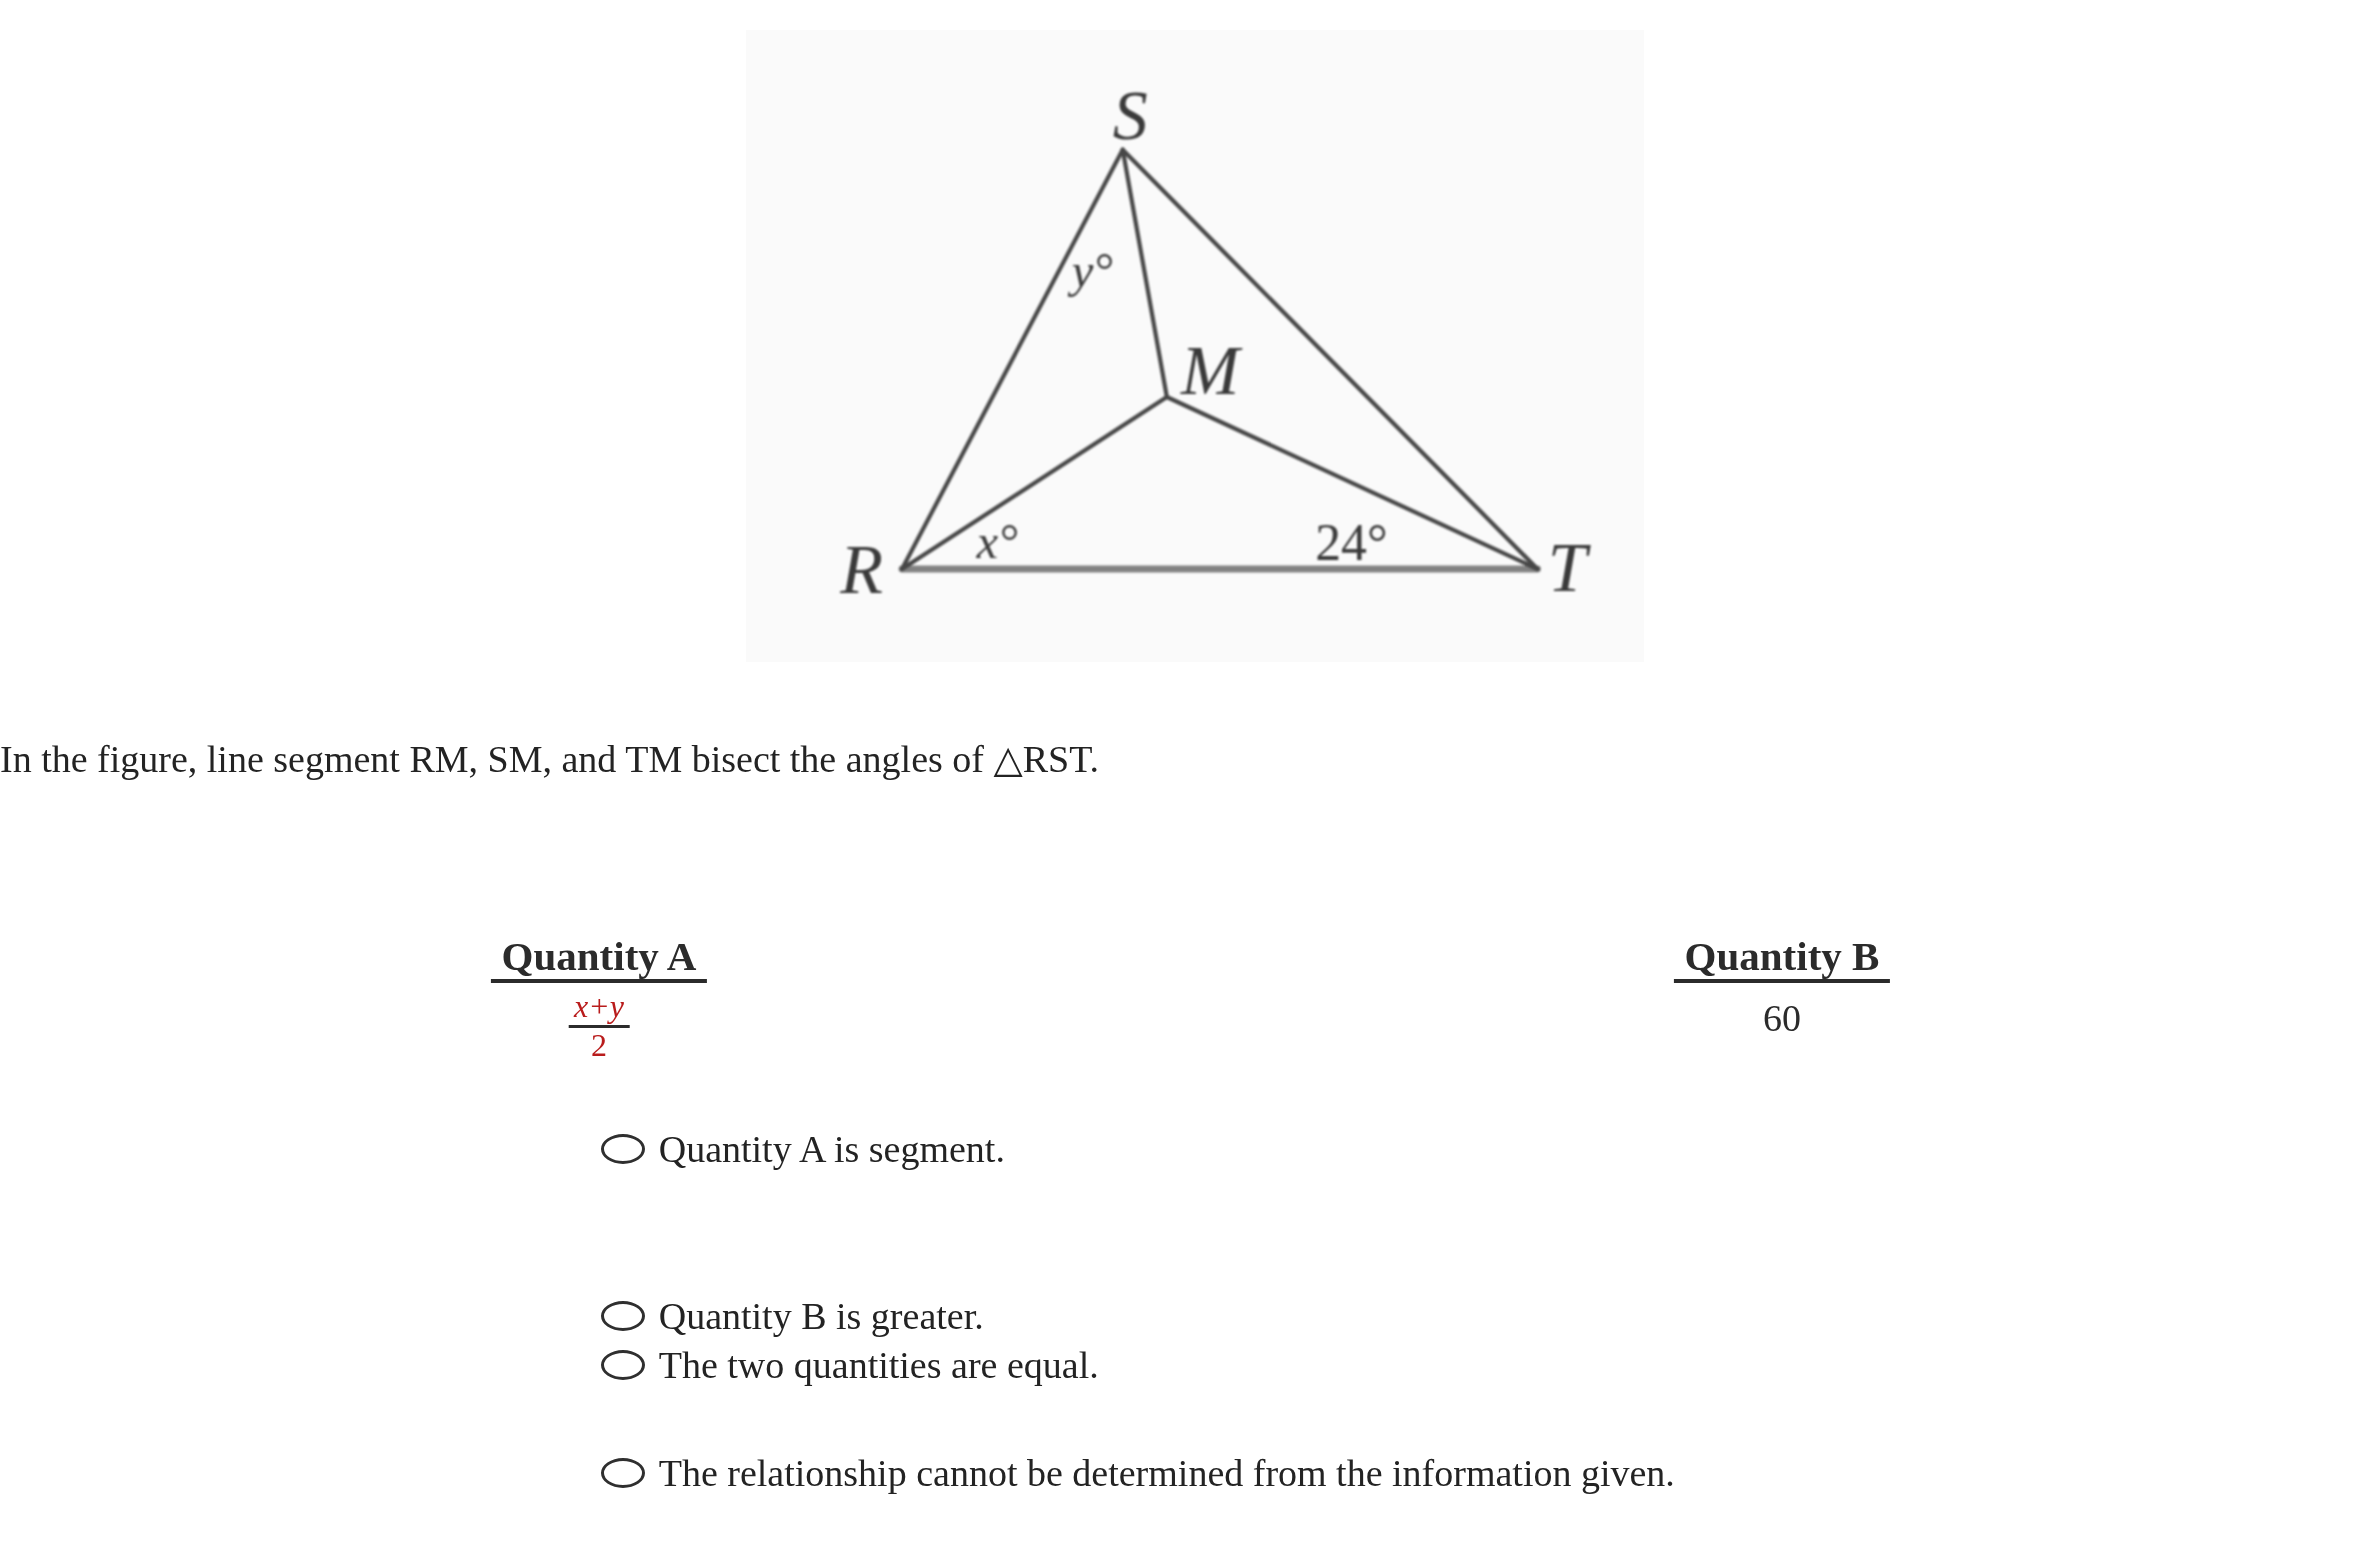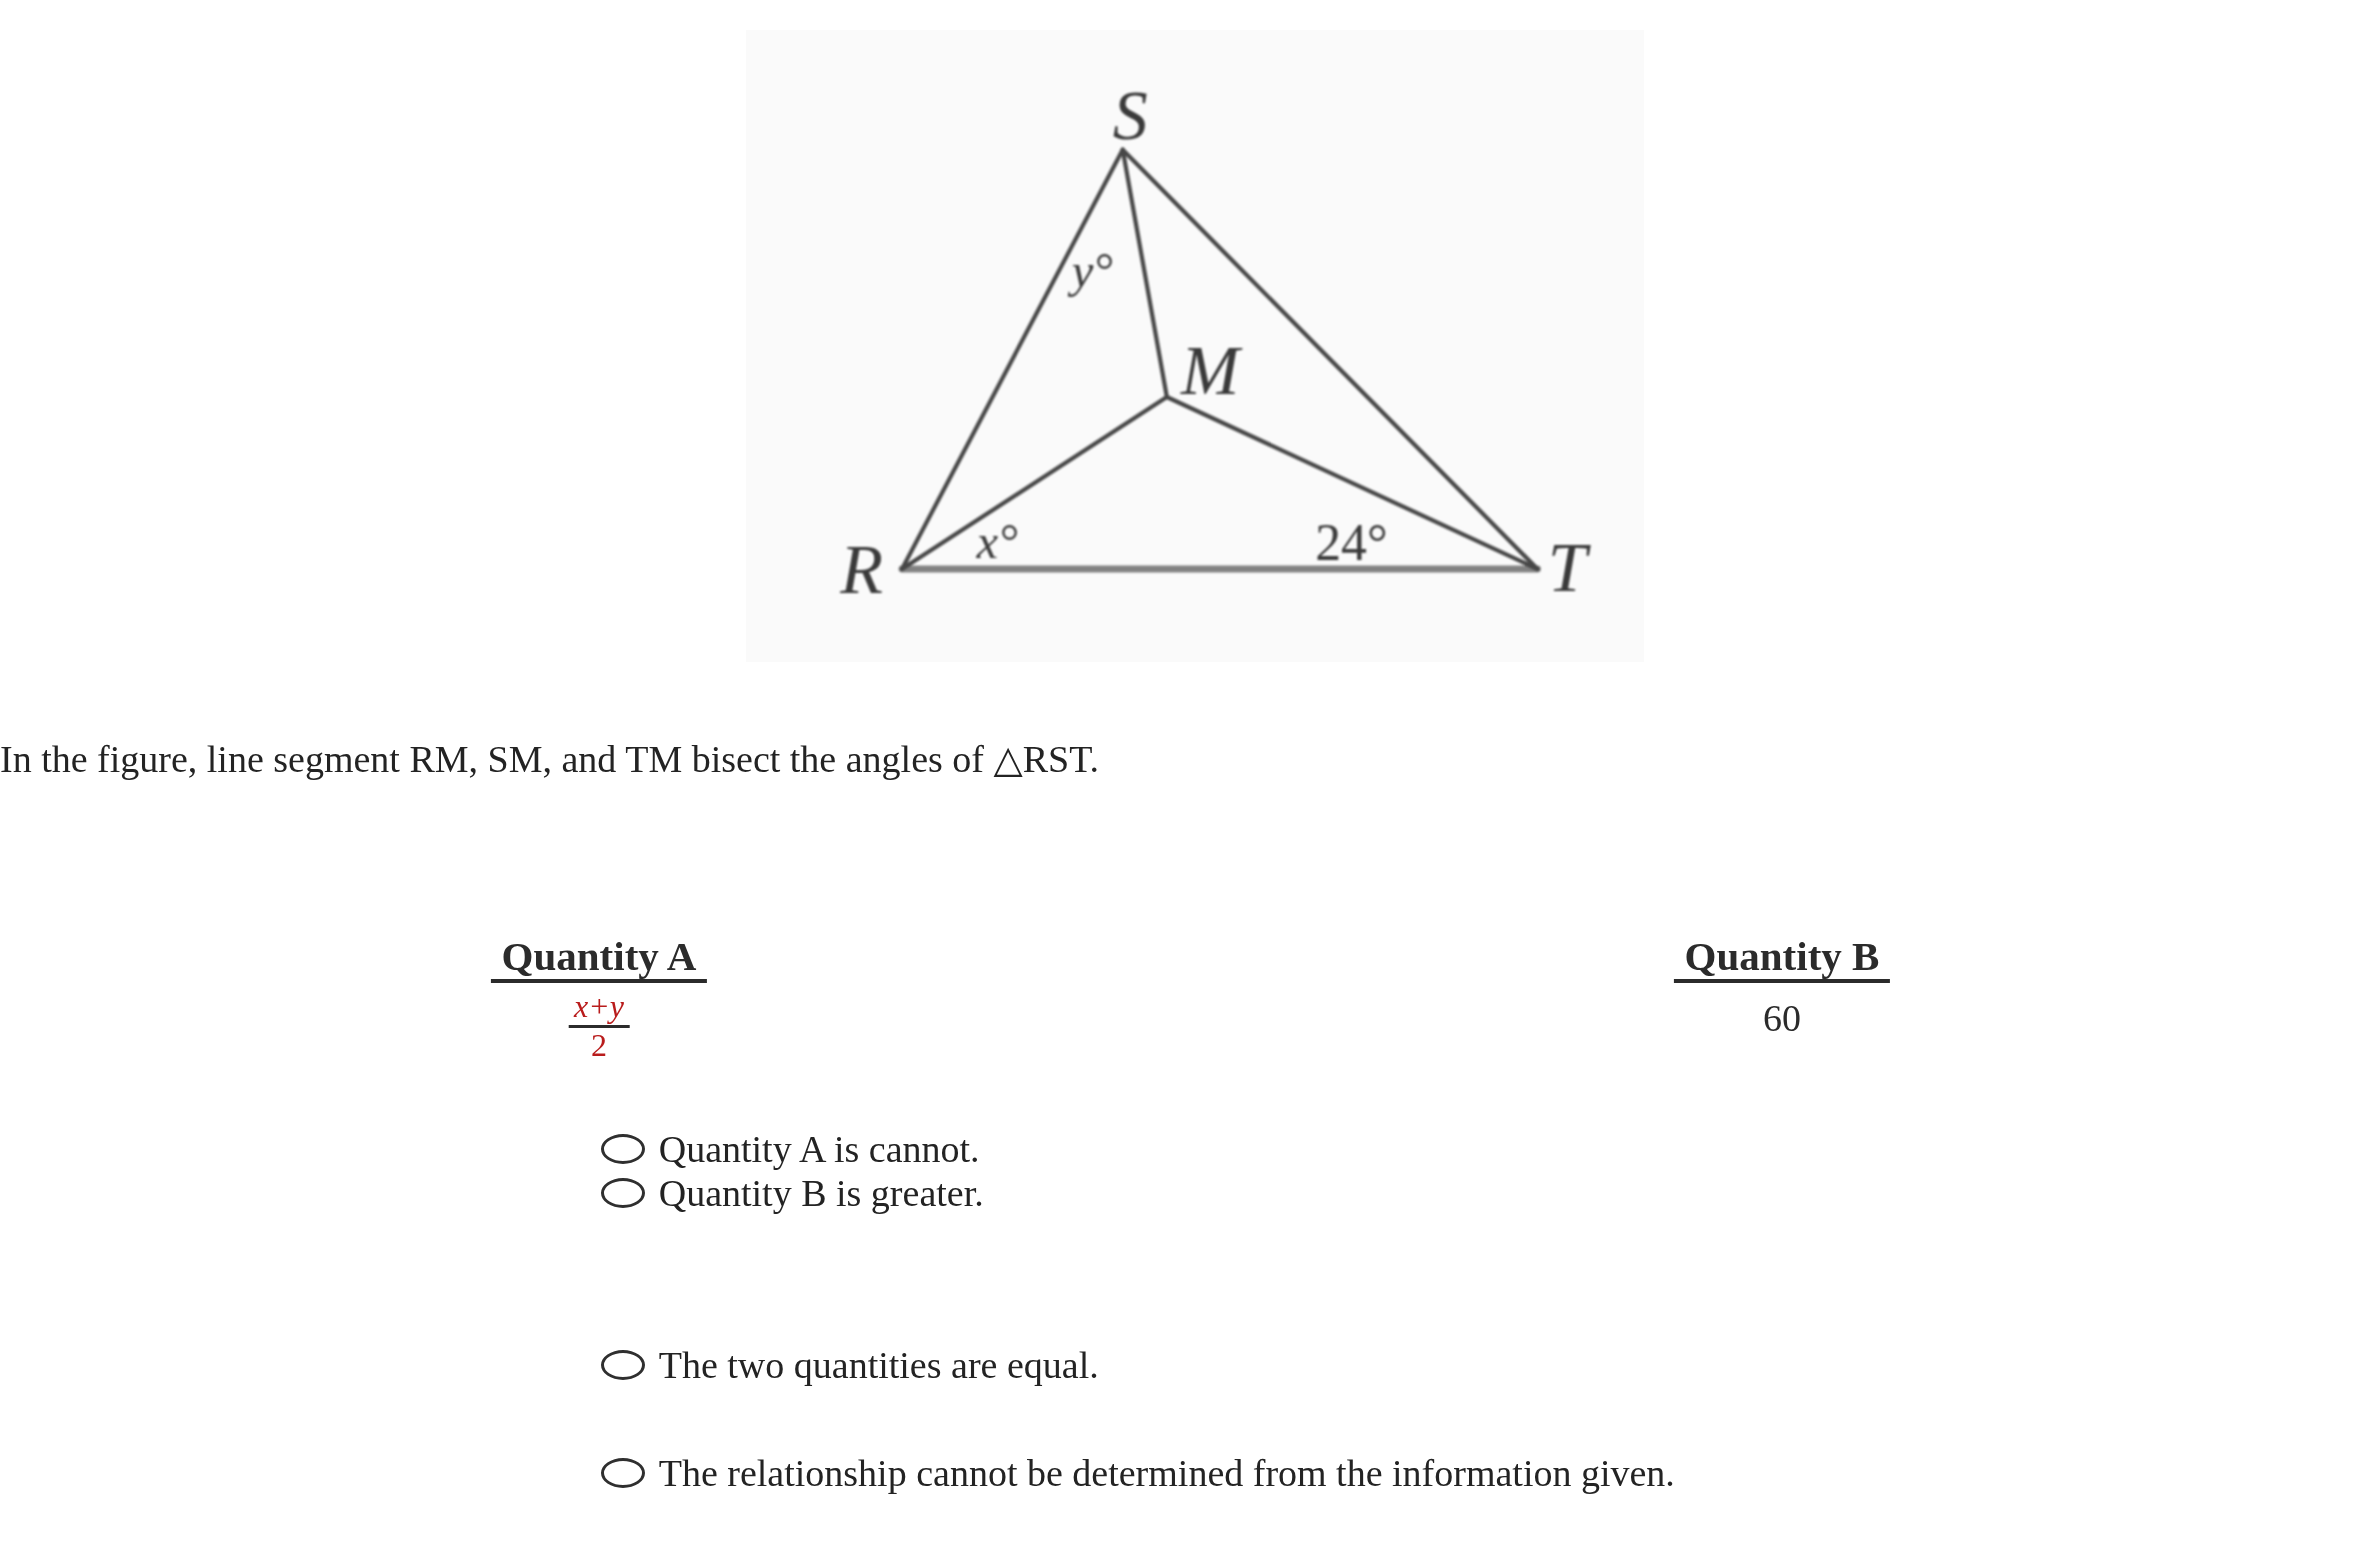--- a/index.html
+++ b/index.html
@@ -63,21 +63,21 @@
     font-size: 38px; line-height: 38px; color: #2b2b2b;
   }
 
   
   .option {
     position: absolute; left: 601px; height: 38px;
     display: flex; align-items: center; gap: 13.7px;
     cursor: pointer;
   }
   .option-1 { top: 1130px; }
-  .option-2 { top: 1174px; }
+  .option-2 { top: 1297px; }
   .option-3 { top: 1346px; }
   .option-4 { top: 1454px; }
   .radio {
     width: 44px; height: 30px; flex: 0 0 auto;
     border: 3.8px solid #2f2f2f;
     border-radius: 50%;
     background: transparent;
   }
   .option-label {
     font-size: 38px; line-height: 38px;
@@ -124,21 +124,21 @@
     <span class="frac-den">2</span>
   </div>
 
   <div class="qcol qcol-b">
     <span class="qhead">Quantity B</span>
   </div>
   <div class="qb-value">60</div>
 
   <div class="option option-1">
     <span class="radio"></span>
-    <span class="option-label">Quantity A is cannot.</span>
+    <span class="option-label">Quantity A is segment.</span>
   </div>
   <div class="option option-2">
     <span class="radio"></span>
     <span class="option-label">Quantity B is greater.</span>
   </div>
   <div class="option option-3">
     <span class="radio"></span>
     <span class="option-label">The two quantities are equal.</span>
   </div>
   <div class="option option-4">

